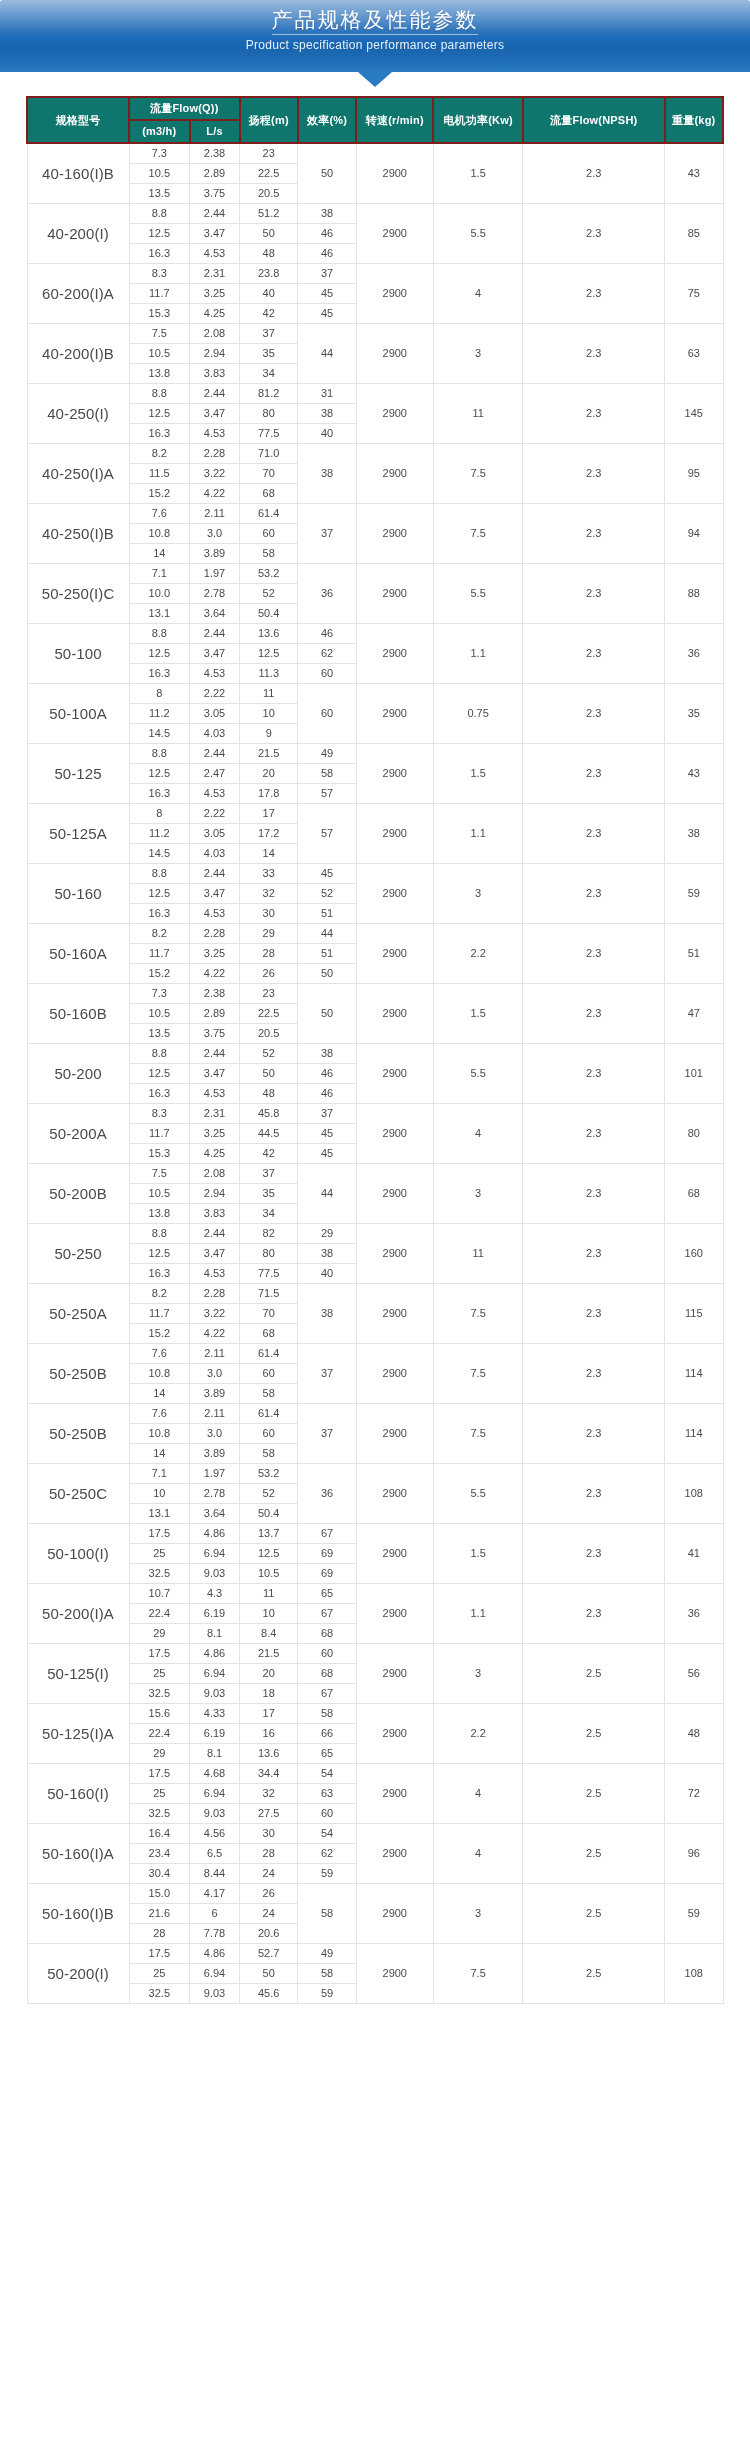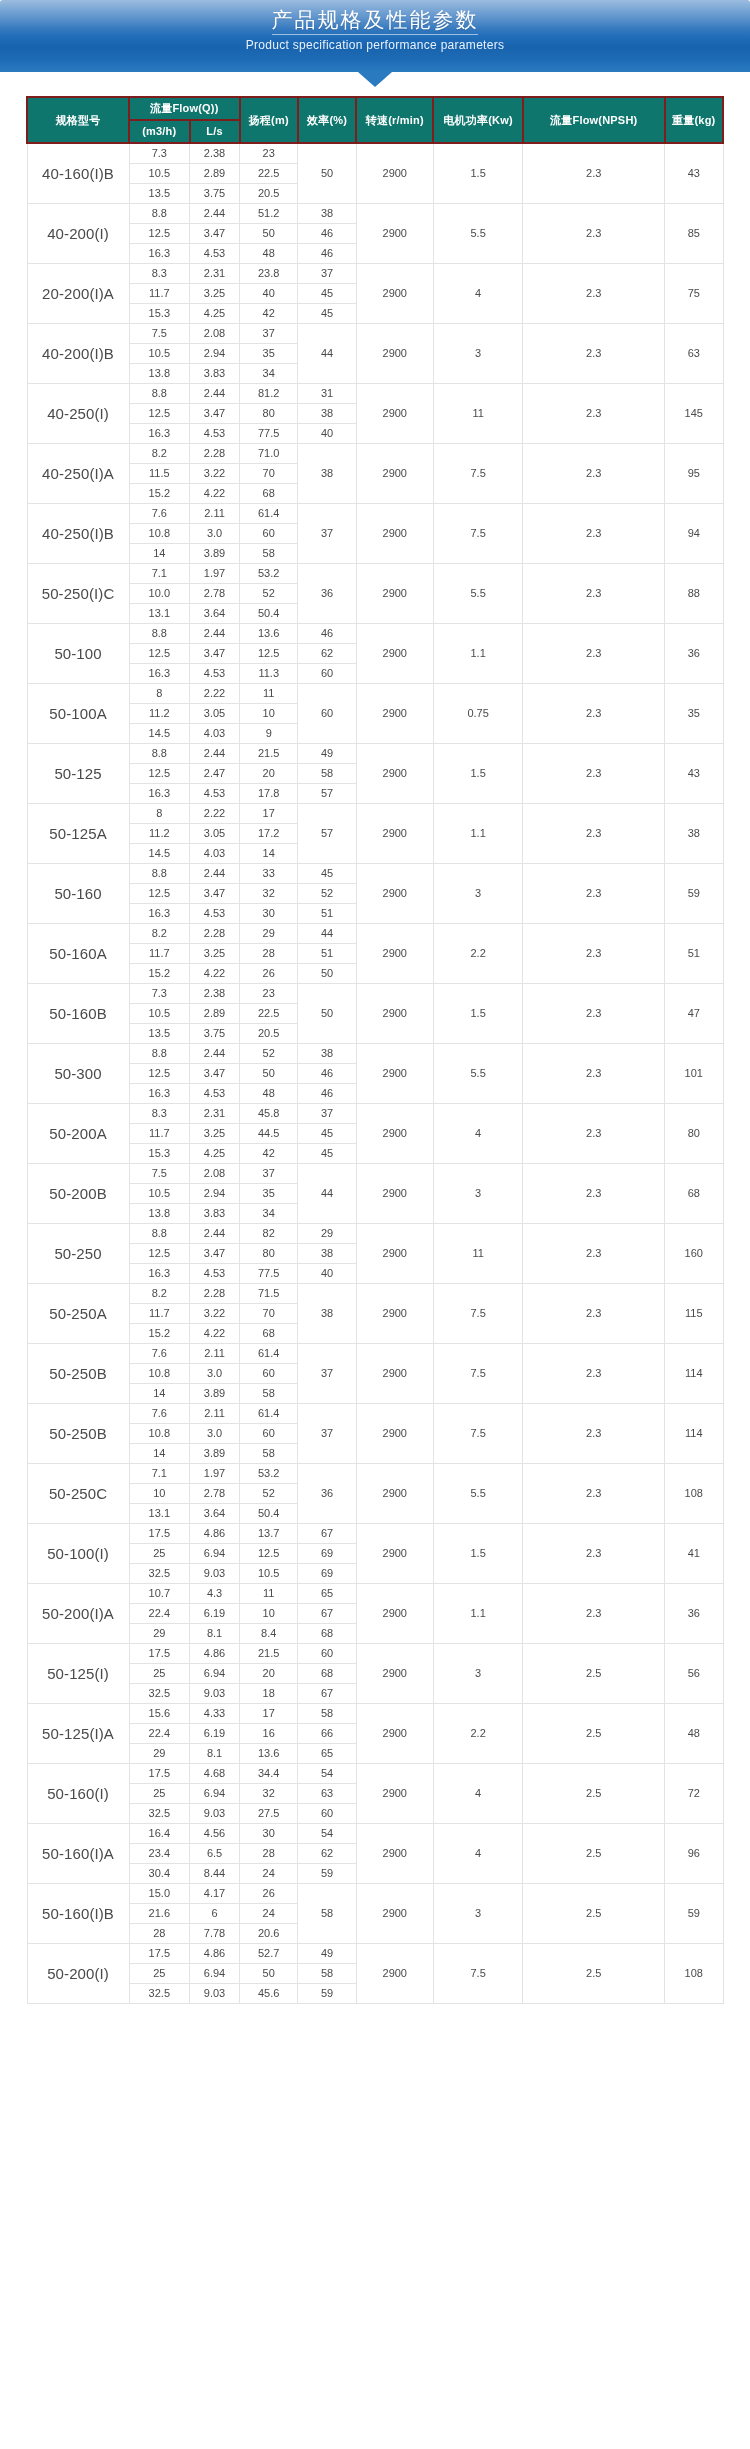--- a/index.html
+++ b/index.html
@@ -204,21 +204,21 @@
             <td class="num">50</td>
             <td class="num">46</td>
           </tr>
           <tr>
             <td class="num">16.3</td>
             <td class="num">4.53</td>
             <td class="num">48</td>
             <td class="num">46</td>
           </tr>
           <tr>
-            <td class="model" rowspan="3">20-200(I)A</td>
+            <td class="model" rowspan="3">60-200(I)A</td>
             <td class="num">8.3</td>
             <td class="num">2.31</td>
             <td class="num">23.8</td>
             <td class="num">37</td>
             <td class="num" rowspan="3">2900</td>
             <td class="num" rowspan="3">4</td>
             <td class="num" rowspan="3">2.3</td>
             <td class="num" rowspan="3">75</td>
           </tr>
           <tr>
@@ -489,21 +489,21 @@
             <td class="num">10.5</td>
             <td class="num">2.89</td>
             <td class="num">22.5</td>
           </tr>
           <tr>
             <td class="num">13.5</td>
             <td class="num">3.75</td>
             <td class="num">20.5</td>
           </tr>
           <tr>
-            <td class="model" rowspan="3">50-300</td>
+            <td class="model" rowspan="3">50-200</td>
             <td class="num">8.8</td>
             <td class="num">2.44</td>
             <td class="num">52</td>
             <td class="num">38</td>
             <td class="num" rowspan="3">2900</td>
             <td class="num" rowspan="3">5.5</td>
             <td class="num" rowspan="3">2.3</td>
             <td class="num" rowspan="3">101</td>
           </tr>
           <tr>

